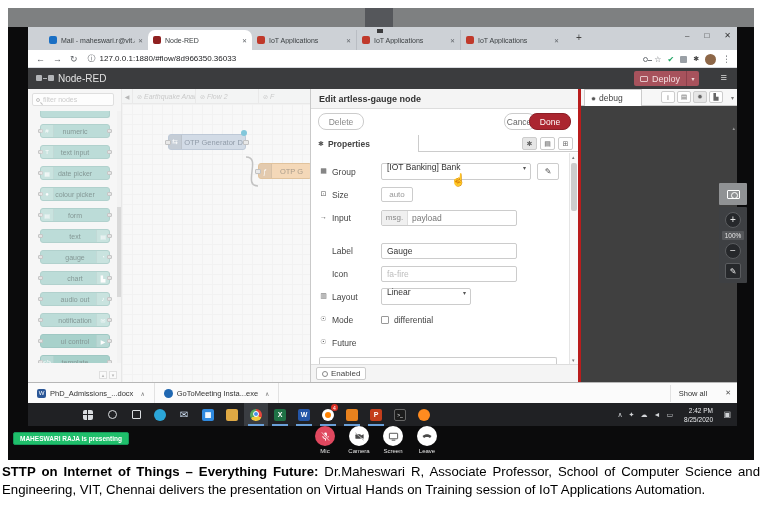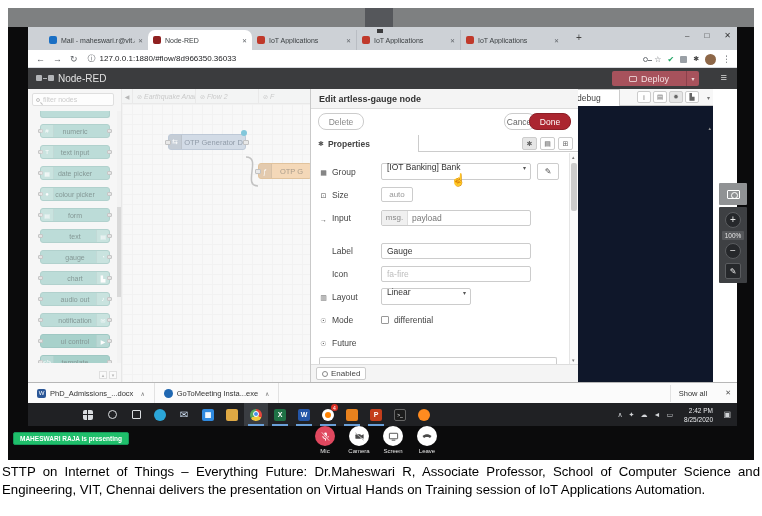--- a/index.html
+++ b/index.html
@@ -38,21 +38,21 @@
 .ext-dark{font-size:7px;color:#444}
 .avatar{width:11px;height:11px;border-radius:50%;background:#8d6748}
 .menu-dots{font-size:9px;color:#5f6368}
 
 .nr-header{position:absolute;left:0;top:41px;width:709px;height:21px;background:#3b3c3e}
 .nr-logo{position:absolute;left:8px;top:7px;display:flex;align-items:center;gap:1px}
 .nr-logo .sq{width:6px;height:6px;background:#b3b5b8;border-radius:1px}
 .nr-logo .lk{width:4px;height:1px;background:#b3b5b8}
 .nr-title{position:absolute;left:30px;top:5px;color:#e2e2e2;font-size:10px}
 .deploy{position:absolute;right:38px;top:3px;height:15px;background:#a7525c;display:flex;align-items:center;border-radius:2px;overflow:hidden}
-.deploy-main{display:flex;align-items:center;gap:4px;padding:0 17px;color:#f3dfe0;font-size:9px;height:100%}
+.deploy-main{display:flex;align-items:center;gap:4px;padding:0 6px;color:#f3dfe0;font-size:9px;height:100%}
 .deploy-ic{width:8px;height:6px;border:1px solid #e3c4c7;border-radius:1px}
 .deploy-caret{width:13px;height:100%;border-left:1px solid #8a414b;color:#f0d9d9;font-size:6px;display:flex;align-items:center;justify-content:center}
 .nr-menu{position:absolute;right:10px;top:3px;color:#ddd;font-size:11px;font-weight:bold}
 
 .nr-body{position:absolute;left:0;top:62px;width:709px;height:293px;background:#fff}
 
 .palette{position:absolute;left:0;top:0;width:94px;height:293px;background:#f3f3f3;border-right:1px solid #d9d9d9}
 .pal-search{position:absolute;left:4px;top:4px;width:82px;height:13px;background:#fff;border:1px solid #ccc;border-radius:2px;display:flex;align-items:center;padding:0 3px;gap:3px}
 .mag{width:4px;height:4px;border:1px solid #999;border-radius:50%;position:relative;flex:none}
 .mag::after{content:"";position:absolute;left:3px;top:4px;width:3px;height:1px;background:#999;transform:rotate(45deg)}
@@ -100,46 +100,46 @@
 .btn-cancel{right:42px;width:32px;color:#666}
 .btn-done{right:7px;width:42px;background:#ab2630;border-color:#8c1f27;color:#fff}
 .dlg-tabs{position:relative;height:17px;border-bottom:1px solid #ccc}
 .dlg-tab{position:absolute;left:0;top:0;width:108px;height:17px;border-right:1px solid #ccc;background:#fff;display:flex;align-items:center;gap:4px;padding:0 7px;font-size:8.5px;font-weight:bold;color:#444}
 .dlg-tab .g{font-size:7px;color:#555;font-weight:normal}
 .dlg-tabicons{position:absolute;right:5px;top:2px;display:flex;gap:3px}
 .dti{width:15px;height:13px;border:1px solid #ccc;border-radius:2px;font-size:7px;color:#666;display:flex;align-items:center;justify-content:center;background:#fff}
 .dti.active{background:#e6e6e6}
 .dlg-form{position:absolute;left:0;top:64px;right:9px;bottom:18px;padding:10px 0 0 8px;overflow:hidden}
 .frow{display:flex;align-items:center;margin-bottom:6px;height:17px}
-.flabel{width:62px;display:flex;align-items:flex-end;gap:4px;font-size:8.5px;color:#444;flex:none}
+.flabel{width:62px;display:flex;align-items:flex-start;gap:4px;font-size:8.5px;color:#444;flex:none}
 .fic{font-size:7px;color:#555;width:9px;text-align:center}
 .fsel{position:relative;width:150px;height:17px;border:1px solid #ccc;border-radius:2px;font-size:8.5px;color:#333;display:flex;align-items:center;padding:0 12px 9px 5px;background:#fff}
 .fsel .caret{position:absolute;right:4px;font-size:6px;color:#555}
 .fsel.small{width:90px}
 .btn-pencil{width:22px;height:17px;border:1px solid #ccc;border-radius:2px;margin-left:6px;display:flex;align-items:center;justify-content:center;font-size:8px;color:#555;background:#fff}
 .btn-auto{width:32px;height:15px;border:1px solid #ccc;border-radius:2px;font-size:8px;color:#999;display:flex;align-items:center;justify-content:center;background:#fff}
-.finput{width:150px;height:16px;border:1px solid #ccc;border-radius:2px;font-size:8.5px;color:#333;display:flex;align-items:center;padding-left:5px;background:#fff;overflow:hidden}
+.finput{width:136px;height:16px;border:1px solid #ccc;border-radius:2px;font-size:8.5px;color:#333;display:flex;align-items:center;padding-left:5px;background:#fff;overflow:hidden}
 .finput.with-prefix{padding-left:0}
 .fprefix{width:26px;align-self:stretch;background:#f0f0f0;border-right:1px solid #ddd;color:#888;font-size:8px;display:flex;align-items:center;justify-content:center;flex:none}
 .fval-muted{color:#777;padding-left:4px}
 .placeholder{color:#bdbdbd}
 .gap{height:10px}
 .fcheck{width:8px;height:8px;border:1px solid #999;border-radius:1px;background:#fff;margin-right:5px;flex:none}
 .fcheck-label{font-size:8.5px;color:#444}
 .partial-input{position:absolute;left:8px;bottom:0;width:238px;height:7px;border:1px solid #ccc;border-bottom:none;border-radius:2px 2px 0 0;background:#fff}
 .dlg-scroll{position:absolute;right:0;top:64px;width:9px;bottom:18px;background:#fafafa;border-left:1px solid #e5e5e5}
 .dlg-scroll .up{position:absolute;top:1px;left:2px;font-size:5px;color:#777}
 .dlg-scroll .down{position:absolute;bottom:1px;left:2px;font-size:5px;color:#777}
 .dlg-thumb{position:absolute;left:1px;top:10px;width:6px;height:48px;background:#ccc;border-radius:2px}
 .dlg-footer{position:absolute;left:0;bottom:0;width:100%;height:18px;background:#f4f4f4;border-top:1px solid #ddd;display:flex;align-items:center;padding-left:5px}
 .btn-enabled{height:13px;border:1px solid #ccc;border-radius:2px;background:#fff;display:flex;align-items:center;gap:3px;padding:0 5px;font-size:8px;color:#444}
 .tog{width:6px;height:6px;border:1px solid #888;border-radius:50%}
 .cursor-hand{position:absolute;left:140px;top:84px;font-size:12px;color:#222;z-index:9}
 
-.sidebar{position:absolute;left:526px;top:0;width:159px;height:293px;background:#0f172a;border-left:5px solid #b91c1c}
+.sidebar{position:absolute;left:550px;top:0;width:159px;height:293px;background:#404040;border-left:3px solid #b91c1c}
 .sb-tabs{position:relative;height:17px;border-bottom:1px solid #ccc;background:#f7f7f7}
 .sb-tab{position:absolute;left:3px;top:0;width:58px;height:17px;background:#fff;border:1px solid #ccc;border-bottom:none;display:flex;align-items:center;gap:3px;padding:0 6px;font-size:8.5px;color:#444}
 .sb-tab .g{font-size:6px;color:#555}
 .sb-icons{position:absolute;right:14px;top:2px;display:flex;gap:2px}
 .sbi{width:14px;height:12px;border:1px solid #ccc;border-radius:2px;font-size:6.5px;color:#666;display:flex;align-items:center;justify-content:center;background:#fff}
 .sbi.active{background:#e6e6e6}
 .sb-caret{position:absolute;right:3px;top:5px;font-size:6px;color:#777}
 .sb-filter{position:relative;height:16px;border-bottom:1px solid #e5e5e5}
 .btn-allnodes{position:absolute;right:24px;top:2px;height:12px;border:1px solid #ccc;border-radius:2px;display:flex;align-items:center;gap:3px;padding:0 5px;font-size:7.5px;color:#555;background:#fff}
 .btn-trash{position:absolute;right:4px;top:2px;width:16px;height:12px;border:1px solid #ccc;border-radius:2px;display:flex;align-items:center;justify-content:center;background:#fff}
@@ -188,21 +188,21 @@
 .zoom-label{color:#e4e4e4;font-size:6.5px;background:#55575a;padding:1px 3px;border-radius:1px}
 .gtm-annotate{width:16px;height:16px;border:1px solid #5a5c5f;border-radius:2px;background:#26282b;color:#e8e8e8;font-size:8px;display:flex;align-items:center;justify-content:center;margin-top:1px}
 .presenter{position:absolute;left:5px;top:424px;height:13px;background:#1fbf6b;border:1px solid #15995a;border-radius:2px;display:flex;align-items:center;padding:0 6px;color:#fff;font-size:6.5px;font-weight:bold;z-index:20;white-space:nowrap}
 .gtm-controls{position:absolute;left:302px;top:418px;display:flex;gap:4px;z-index:20}
 .gtm-btn{width:30px;display:flex;flex-direction:column;align-items:center;gap:2px}
 .gtm-circle{width:20px;height:20px;border-radius:50%;background:#fff;display:flex;align-items:center;justify-content:center}
 .gtm-btn.mic .gtm-circle{background:#e0485f}
 .gtm-label{font-size:6px;color:#e6e6e6}
 
 .caption{position:absolute;left:0;top:461px;width:762px;padding:2px 2px 0;font-size:13.2px;line-height:17.5px;color:#000;text-align:justify}
-.caption b{font-weight:normal}
+.caption b{font-weight:bold}
 </style>
 </head>
 <body>
 
 <div class="page">
   <div class="video">
     <div class="gtm-topbar">
       <div class="gtm-handle"></div>
     </div>
     <div class="gtm-handle-dot"></div>

